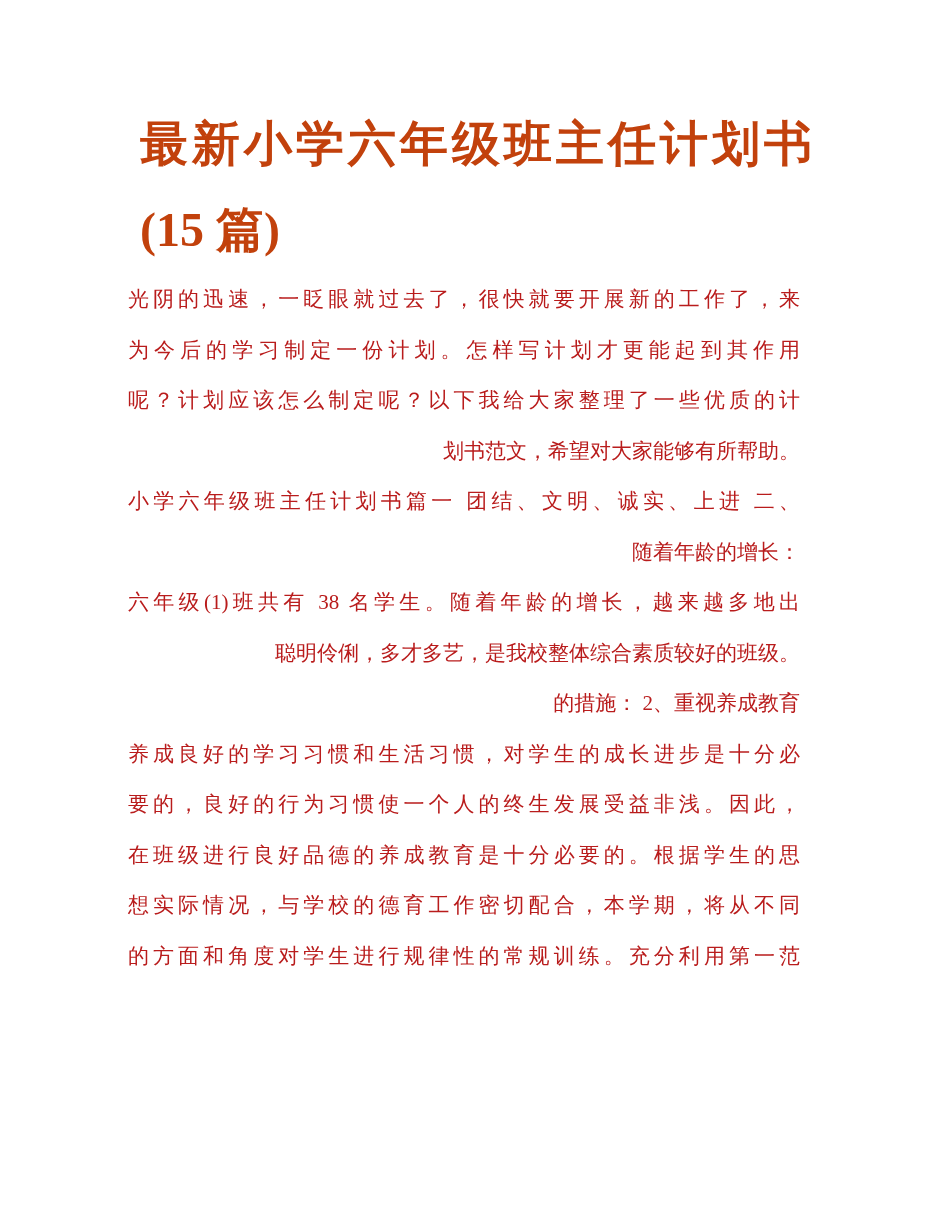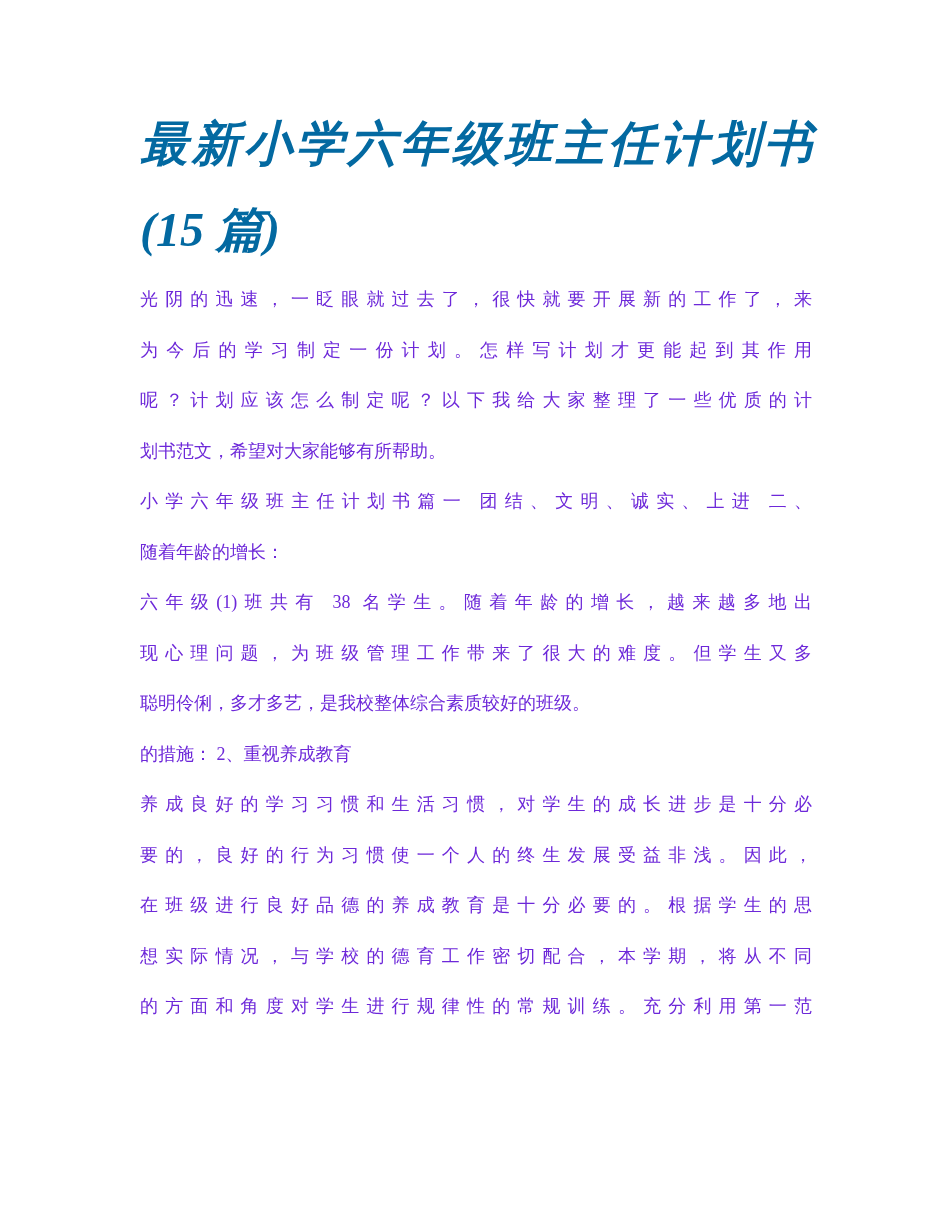--- a/index.html
+++ b/index.html
@@ -17,45 +17,44 @@
   }
   .title {
     position: absolute;
     left: 140px;
     top: 101px;
     width: 672px;
     margin: 0;
     font-size: 48px;
     line-height: 86px;
     font-weight: 700;
-    color: #0369a1;
+    color: #c2410c;
     letter-spacing: 0;
-    font-style: italic;
   }
   .t-line {
     display: block;
     white-space: pre-wrap;
   }
   .t-line.fill {
     text-align: justify;
     text-align-last: justify;
   }
   .doc-body {
     position: absolute;
-    left: 140px;
+    left: 128px;
     top: 274px;
     width: 672px;
-    font-size: 18px;
+    font-size: 21px;
     line-height: 50.5px;
-    color: #6d28d9;
+    color: #b91c1c;
     letter-spacing: 0;
   }
   .line {
     display: block;
-    text-align: left;
+    text-align: right;
     white-space: pre-wrap;
   }
   .line.fill {
     text-align: justify;
     text-align-last: justify;
   }
 </style>
 </head>
 <body>
 
@@ -65,21 +64,20 @@
     <span class="t-line">(15 篇)</span>
   </h1>
   <div class="doc-body">
       <div class="line fill">光阴的迅速，一眨眼就过去了，很快就要开展新的工作了，来</div>
       <div class="line fill">为今后的学习制定一份计划。怎样写计划才更能起到其作用</div>
       <div class="line fill">呢？计划应该怎么制定呢？以下我给大家整理了一些优质的计</div>
       <div class="line">划书范文，希望对大家能够有所帮助。</div>
       <div class="line fill">小学六年级班主任计划书篇一 团结、文明、诚实、上进 二、</div>
       <div class="line">随着年龄的增长：</div>
       <div class="line fill">六年级(1)班共有 38 名学生。随着年龄的增长，越来越多地出</div>
-      <div class="line fill">现心理问题，为班级管理工作带来了很大的难度。但学生又多</div>
       <div class="line">聪明伶俐，多才多艺，是我校整体综合素质较好的班级。</div>
       <div class="line">的措施： 2、重视养成教育</div>
       <div class="line fill">养成良好的学习习惯和生活习惯，对学生的成长进步是十分必</div>
       <div class="line fill">要的，良好的行为习惯使一个人的终生发展受益非浅。因此，</div>
       <div class="line fill">在班级进行良好品德的养成教育是十分必要的。根据学生的思</div>
       <div class="line fill">想实际情况，与学校的德育工作密切配合，本学期，将从不同</div>
       <div class="line fill">的方面和角度对学生进行规律性的常规训练。充分利用第一范</div>
     </div>
 </div>
 

